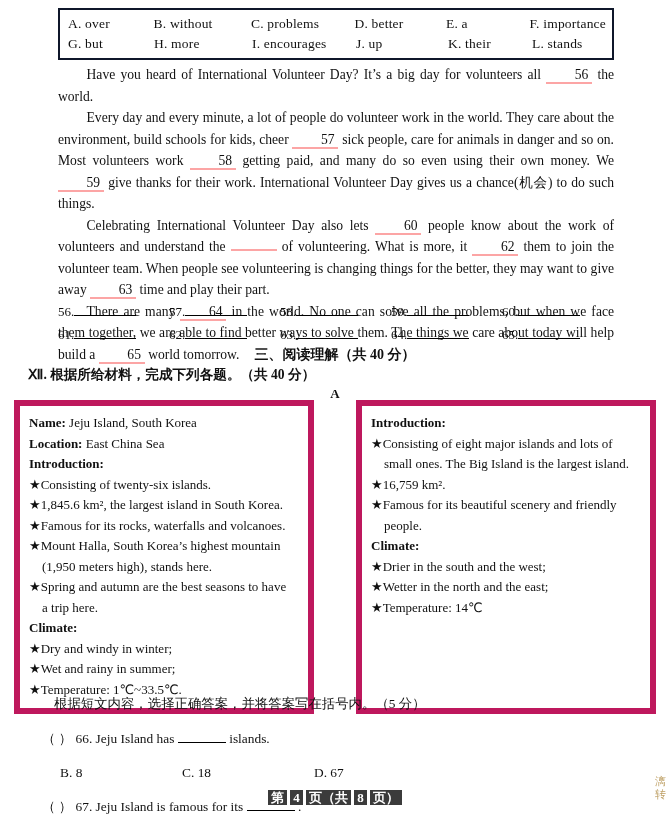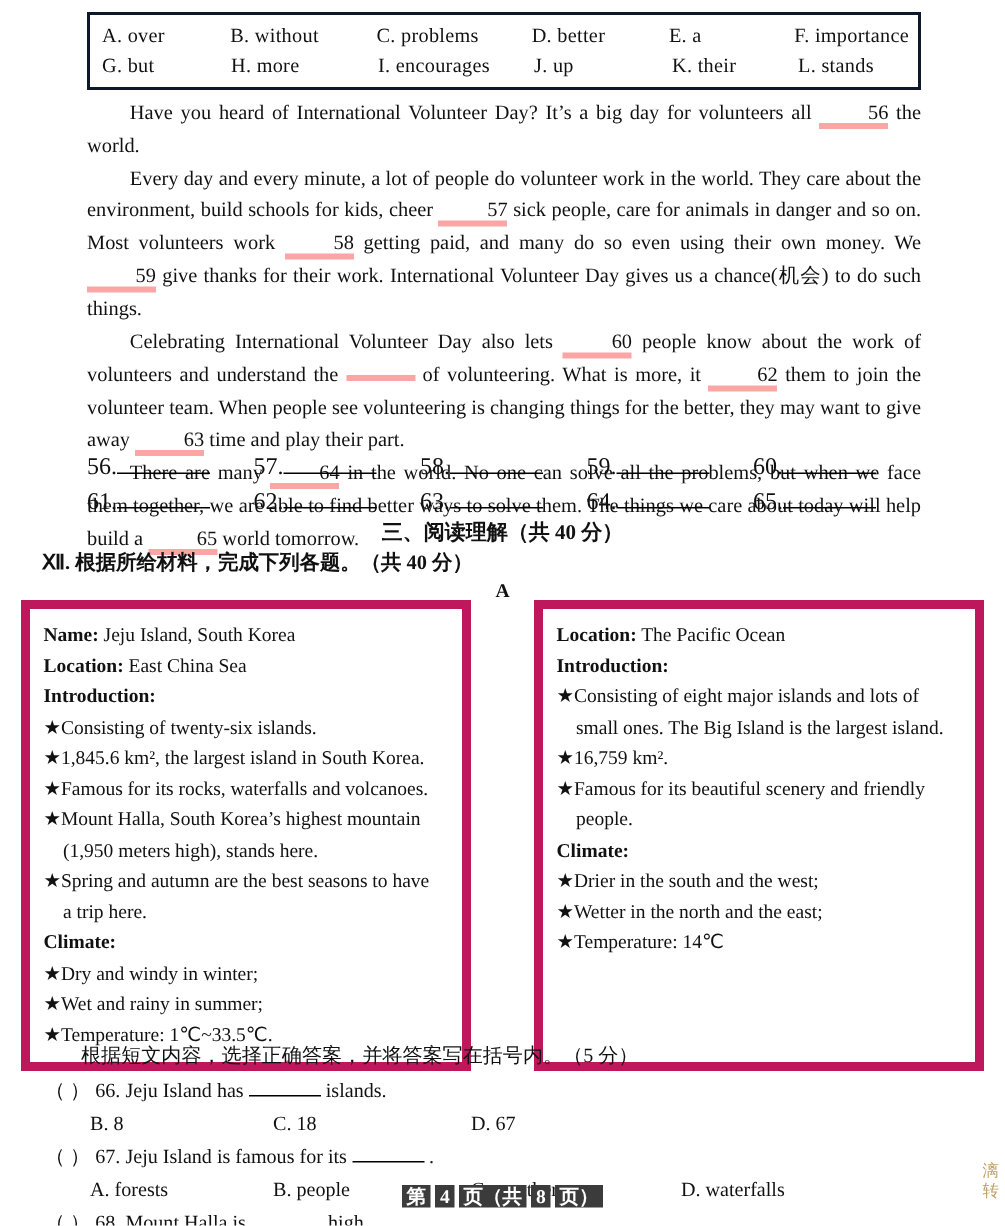--- a/index.html
+++ b/index.html
@@ -50,31 +50,31 @@
     left:58px; top:64px; width:556px;
     font-size:13.6px;
     line-height:21.5px;
     text-align:justify;
   }
   .passage p{margin:0;}
   .passage p.indent{text-indent:2.1em;}
   .blank{
     display:inline-block;
     min-width:46px;
-    border-bottom:4px solid #fca5a5;
-    text-align:right;
+    border-bottom:2px solid #fca5a5;
+    text-align:left;
     line-height:15px;
     vertical-align:baseline;
   }
 
   
   .answers{
     position:absolute;
     left:58px; top:300px; width:556px;
-    font-size:16px;
+    font-size:13px;
     line-height:23px;
   }
   .answers .arow{display:flex;}
   .answers .aitem{
     width:111px;
     white-space:nowrap;
   }
   .answers .aline{
     display:inline-block;
     width:62px;
@@ -131,21 +131,21 @@
     position:absolute;
     left:54px; top:695px; width:600px;
     font-size:13.4px;
   }
   .questions{
     position:absolute;
     left:30px; top:716px; width:630px;
     font-size:13.4px;
     line-height:22px;
   }
-  .q{margin:0;}
+  .q{margin:12px;}
   .q .ul{
     display:inline-block;
     min-width:48px;
     border-bottom:1px solid #000;
     height:12px;
   }
   .opts{display:flex;padding-left:30px;}
   .opts .o{white-space:nowrap;}
   .opts .o:nth-child(1){width:122px;}
   .opts .o:nth-child(2){width:132px;}
@@ -274,24 +274,20 @@
       <p class="bullet sub">(1,950 meters high), stands here.</p>
       <p class="bullet">★Spring and autumn are the best seasons to have</p>
       <p class="bullet sub">a trip here.</p>
       <p class="line lbl">Climate:</p>
       <p class="bullet">★Dry and windy in winter;</p>
       <p class="bullet">★Wet and rainy in summer;</p>
       <p class="bullet">★Temperature: 1℃~33.5℃.</p>
     </div>
 
     <div class="card">
-      <p class="line">
-        <span class="lbl">Location:</span>
-        <span>The Pacific Ocean</span>
-      </p>
       <p class="line lbl">Introduction:</p>
       <p class="bullet">★Consisting of eight major islands and lots of</p>
       <p class="bullet sub">small ones. The Big Island is the largest island.</p>
       <p class="bullet">★16,759 km².</p>
       <p class="bullet">★Famous for its beautiful scenery and friendly</p>
       <p class="bullet sub">people.</p>
       <p class="line lbl">Climate:</p>
       <p class="bullet">★Drier in the south and the west;</p>
       <p class="bullet">★Wetter in the north and the east;</p>
       <p class="bullet">★Temperature: 14℃</p>

